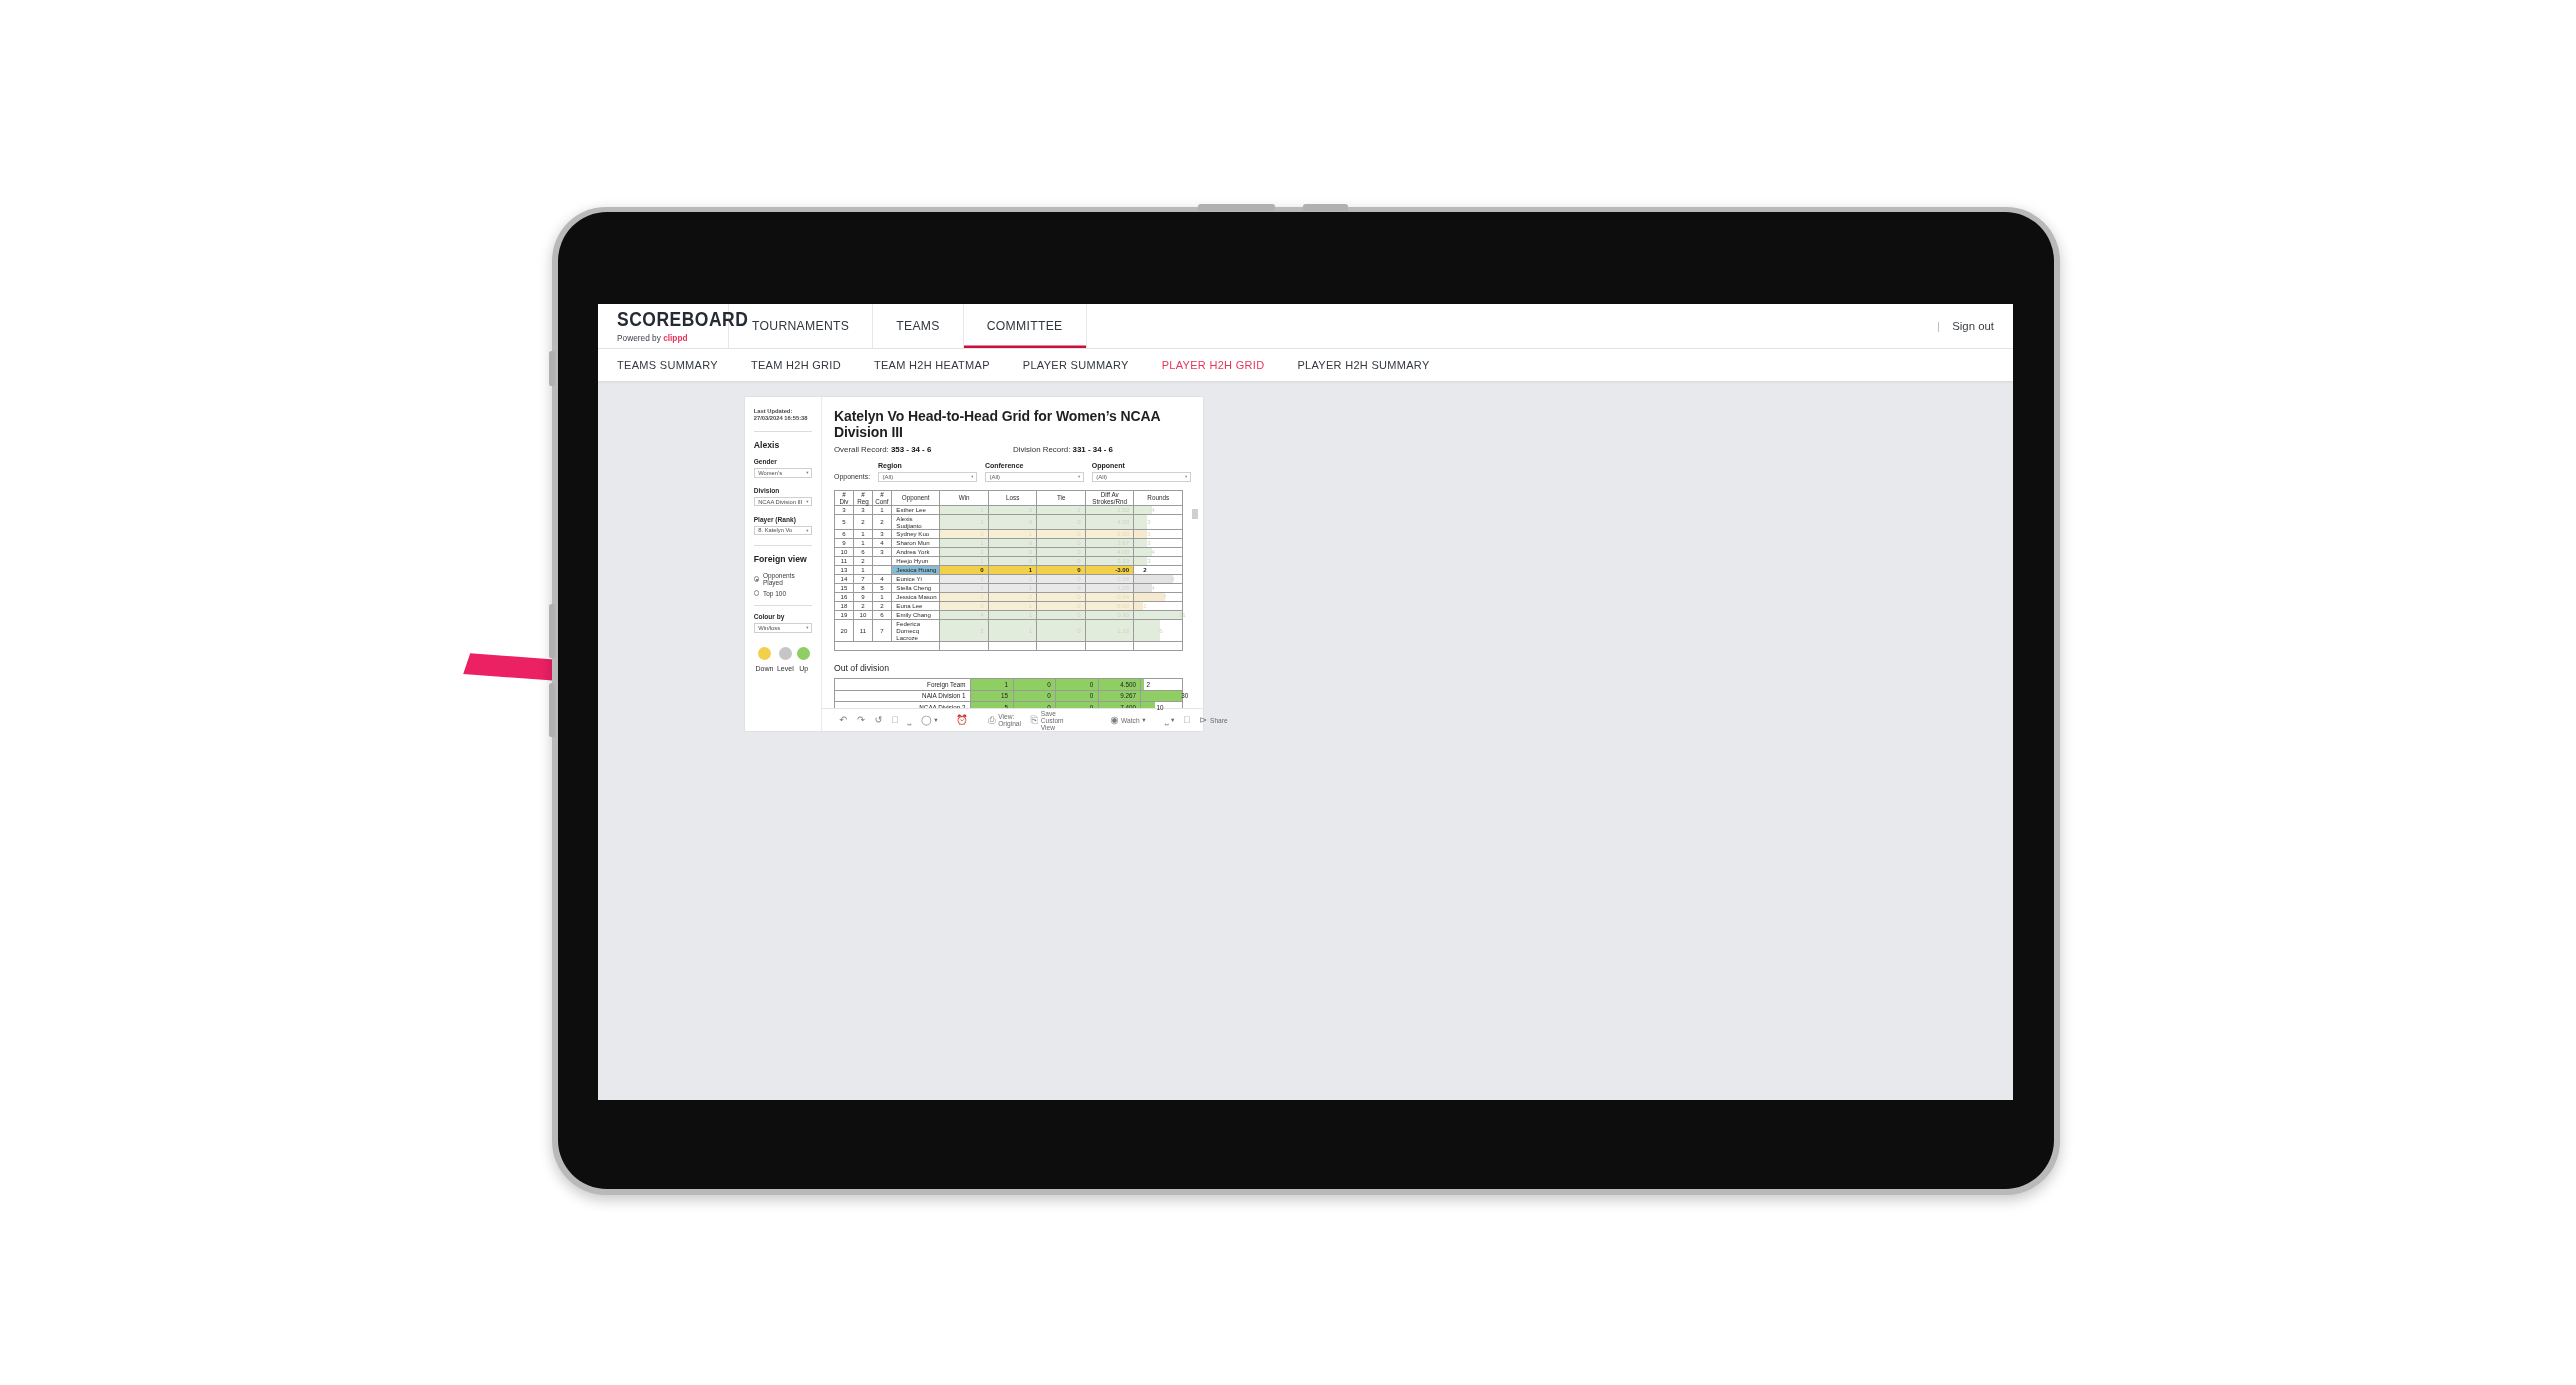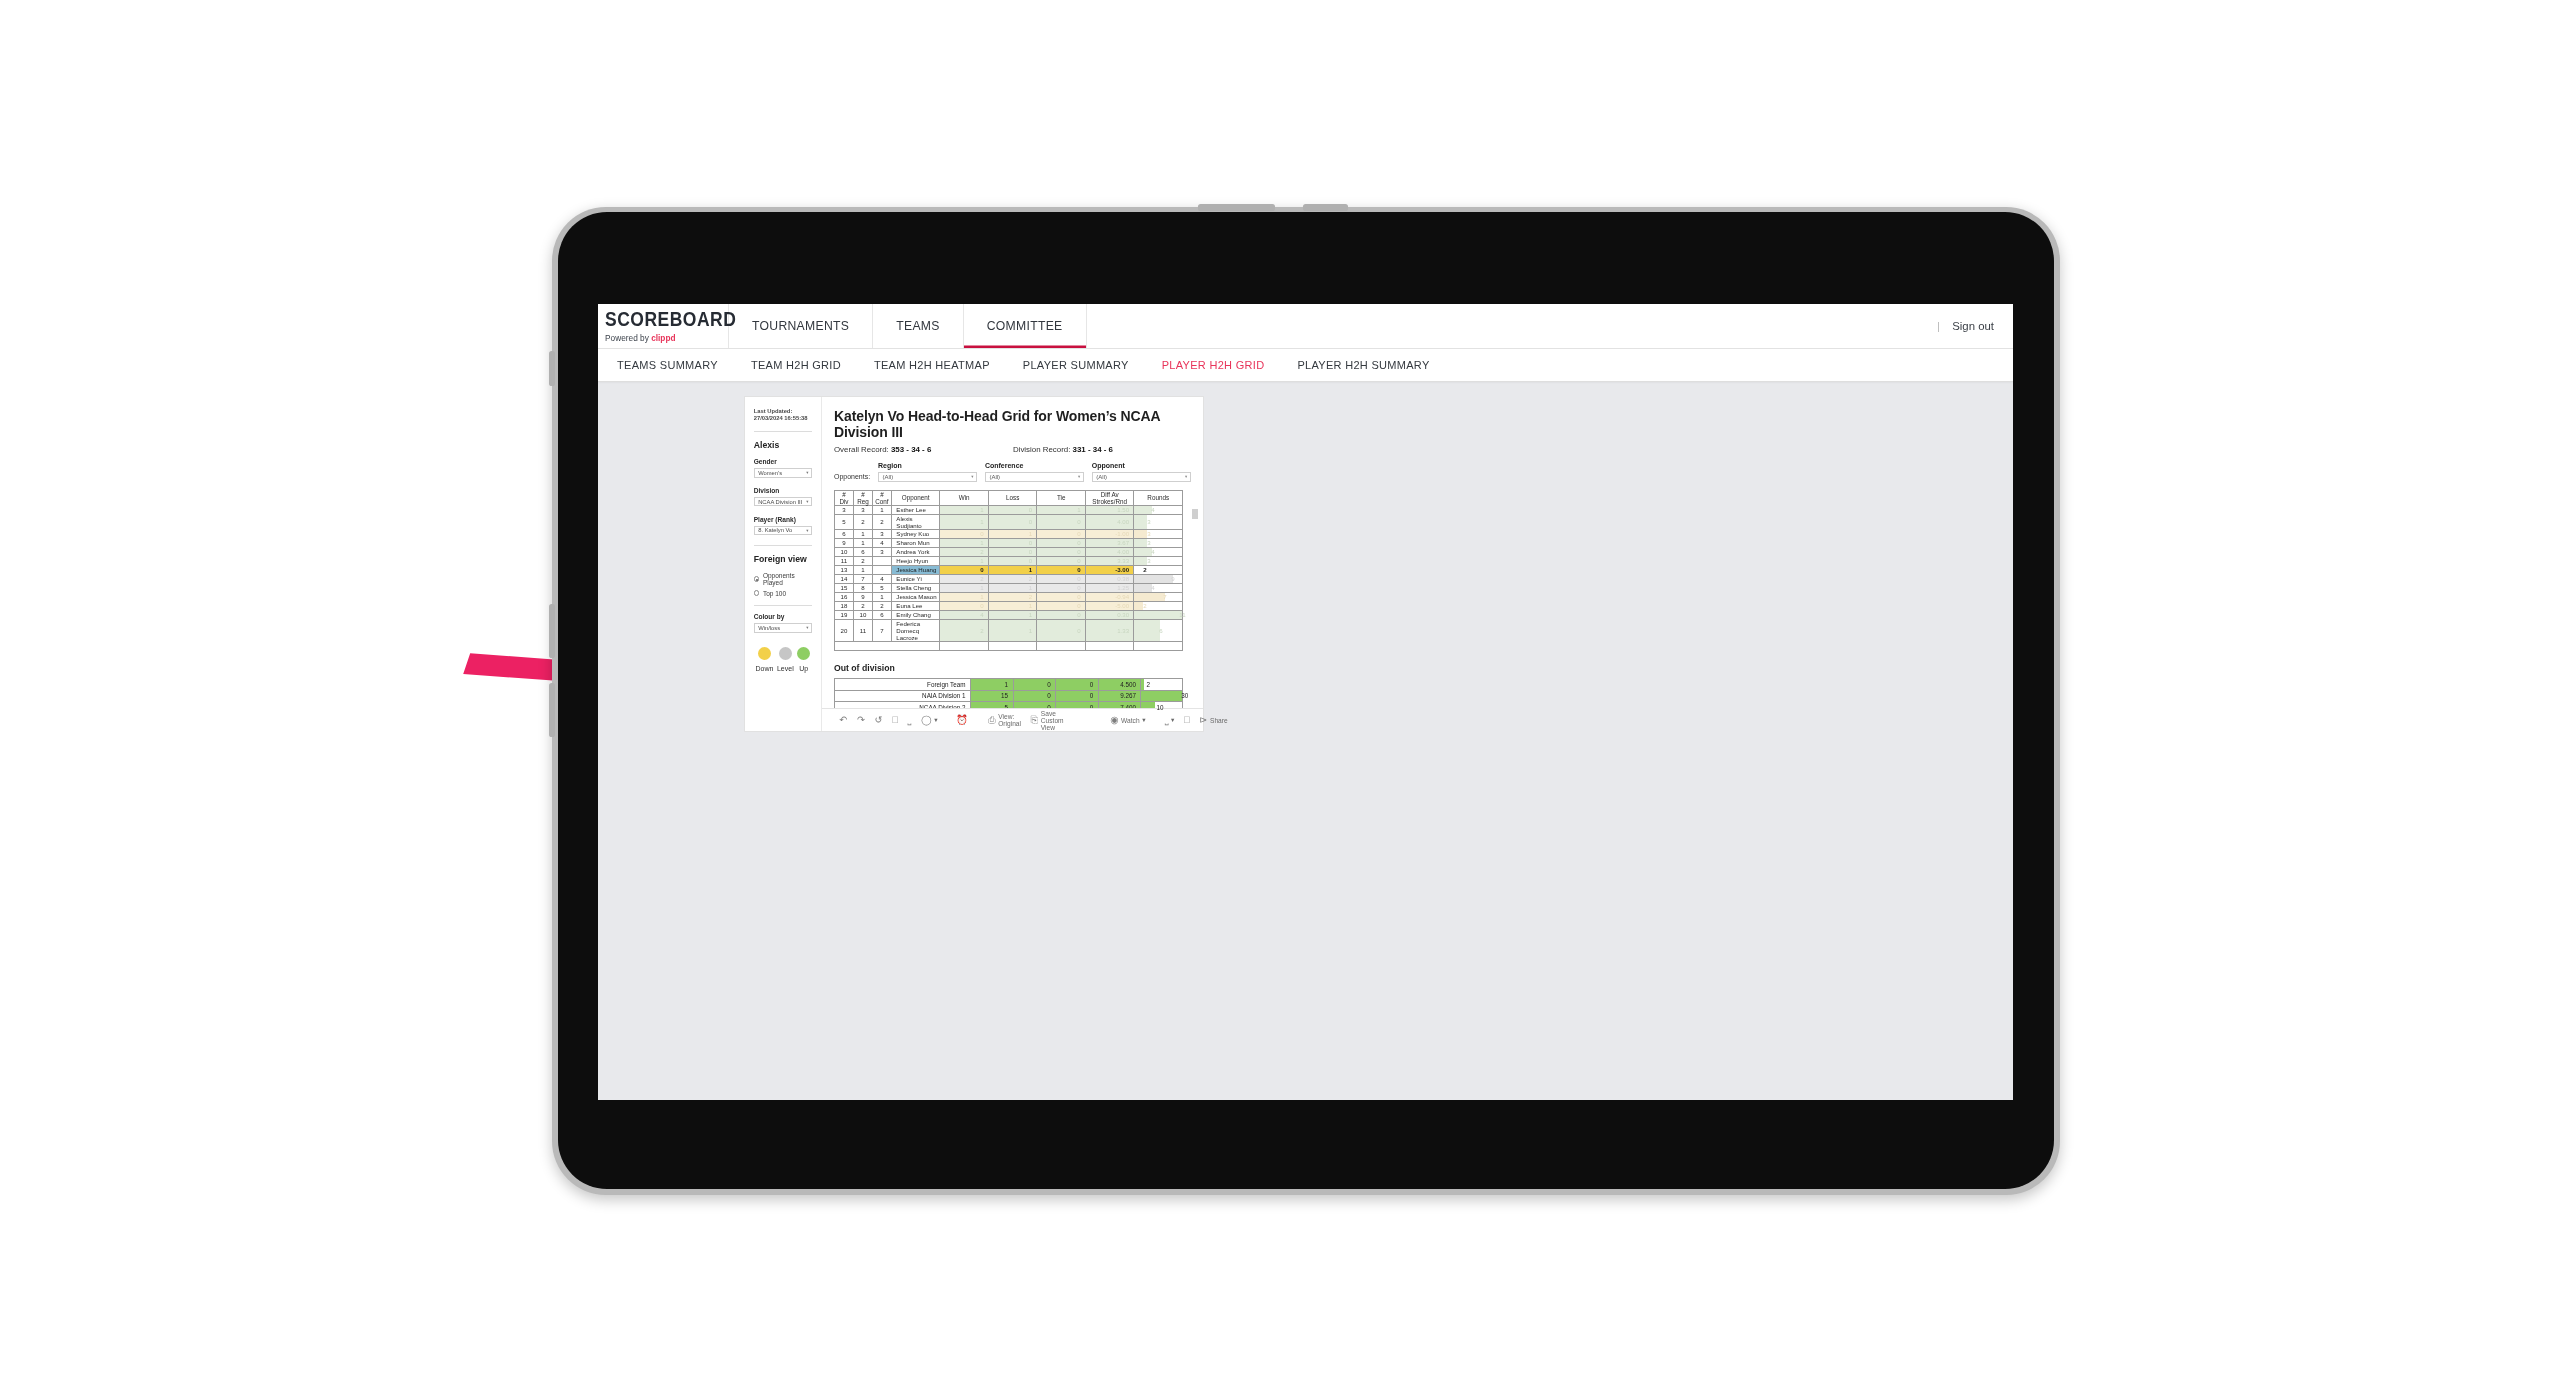--- a/index.html
+++ b/index.html
@@ -58,21 +58,21 @@
 
   
   .topnav {
     height: 45px; background:#fff;
     display:flex; align-items:stretch;
     border-bottom: 0.9px solid #e2e2e2;
     position: relative;
   }
   .brand {
     width: 131px; display:flex; flex-direction:column; justify-content:center;
-    padding-left: 7px; border-right:0.9px solid #e6e6e6;
+    padding-left: 19px; border-right:0.9px solid #e6e6e6;
   }
   .brand-word {
     font-size: 17.5px; font-weight: 700; letter-spacing: 0.5px;
     color:#262b33; font-family:"Liberation Sans", sans-serif;
     transform: scaleY(1.12); transform-origin: left center;
   }
   .brand-sub { font-size: 8.3px; color:#3d434c; margin-top:3.5px; }
   .brand-sub .clippd { color:#e8345a; font-weight:700; }
 
   .nav-item {
@@ -160,21 +160,21 @@
   .c-num { width:42px; text-align:right; padding-right:4.4px !important; }
   .c-rnd { width:41px; text-align:left; padding-left:3.5px !important; position:relative; }
   .rndbar { position:absolute; left:0; top:0; bottom:0; }
   .rndtxt { position:relative; z-index:2; }
   tr.sel-row td.c-opp { background:#87bbd4 !important; color:#1b1b1b; }
   tr.sel-row td.c-num { background:#f2d049 !important; color:#1b1b1b; font-weight:700;}
   tr.sel-row td.c-rnd { color:#1b1b1b; font-weight:700; }
   .blank-row td { height:27px; border-top:0.9px solid #9b9b9b;}
   .tbl-scroll { position:absolute; right:-7px; top:19px; width:6.1px; height:10.5px; background:#cfcfcf; }
 
-  .oodh { font-size:8.7px; font-weight:700; color:#1f1f1f; margin-top: 12.2px;}
+  .oodh { font-size:8.7px; font-weight:400; color:#1f1f1f; margin-top: 12.2px;}
   table.ood { border-collapse:collapse; table-layout:fixed; width:349px; font-size:6.3px; color:#222; margin-top:5.2px;}
   table.ood td { border:0.9px solid #9b9b9b; height:11.4px; padding:0;}
   .o-name { width:134px; text-align:right; padding-right:4.4px !important; }
   .o-num { width:42px; text-align:right; padding-right:4.4px !important; background:#8ece63; }
   .o-rnd { width:41px; text-align:left; padding-left:3.5px !important; position:relative;}
 
   
   .vtools {
     position:absolute; left:0; right:0; bottom:0; height:23px;
     background:#fff; border-top:0.9px solid #e4e4e4;

